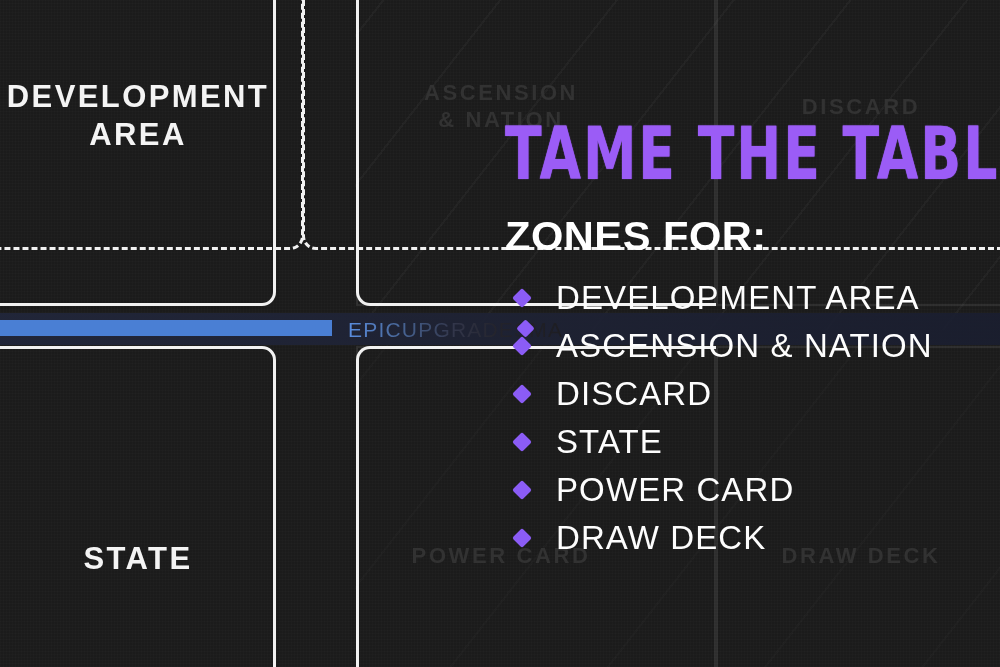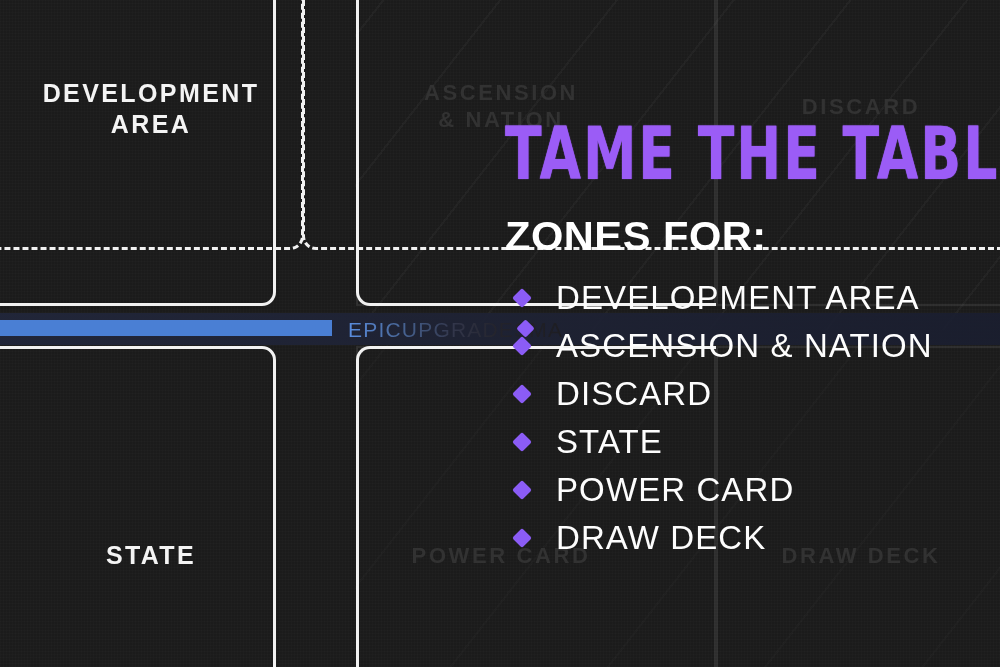--- a/index.html
+++ b/index.html
@@ -88,23 +88,22 @@
     text-align: center;
     letter-spacing: 1.6px;
     z-index: 4;
     white-space: pre-line;
     line-height: 1.22;
     pointer-events: none;
   }
   .zone-label.bright {
     color: #f4f4f4;
     font-weight: 700;
-    font-size: 25px;
+    font-size: 31px;
     letter-spacing: 2.4px;
-    margin-left: 13px;
   }
   .zone-label.dim {
     color: #323232;
     font-weight: 700;
     font-size: 22px;
     letter-spacing: 2.6px;
   }
   #lbl-dev   { left: 0;    top: 78px;  width: 276px; }
   #lbl-state { left: 0;    top: 540px; width: 276px; }
   #lbl-asc   { left: 356px; top: 80px;  width: 290px; }

